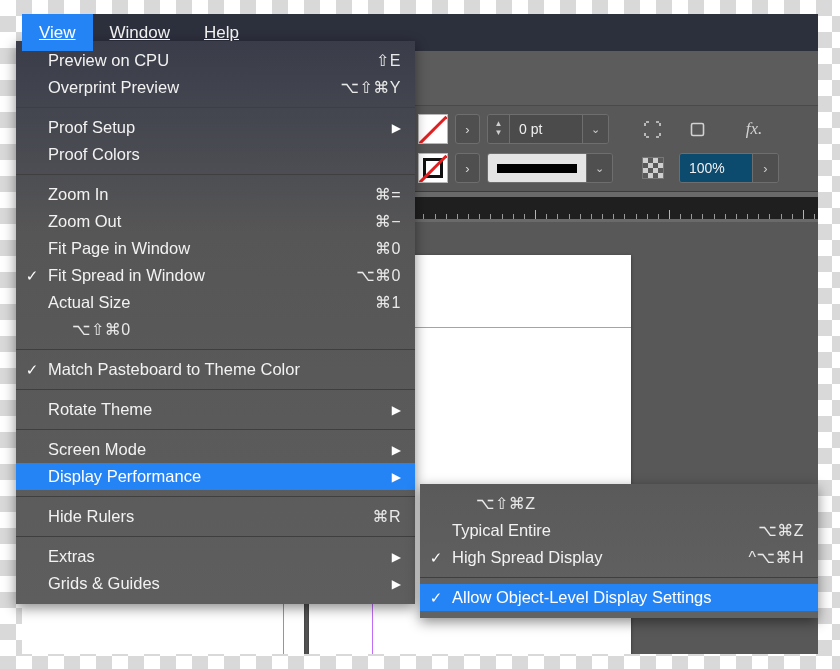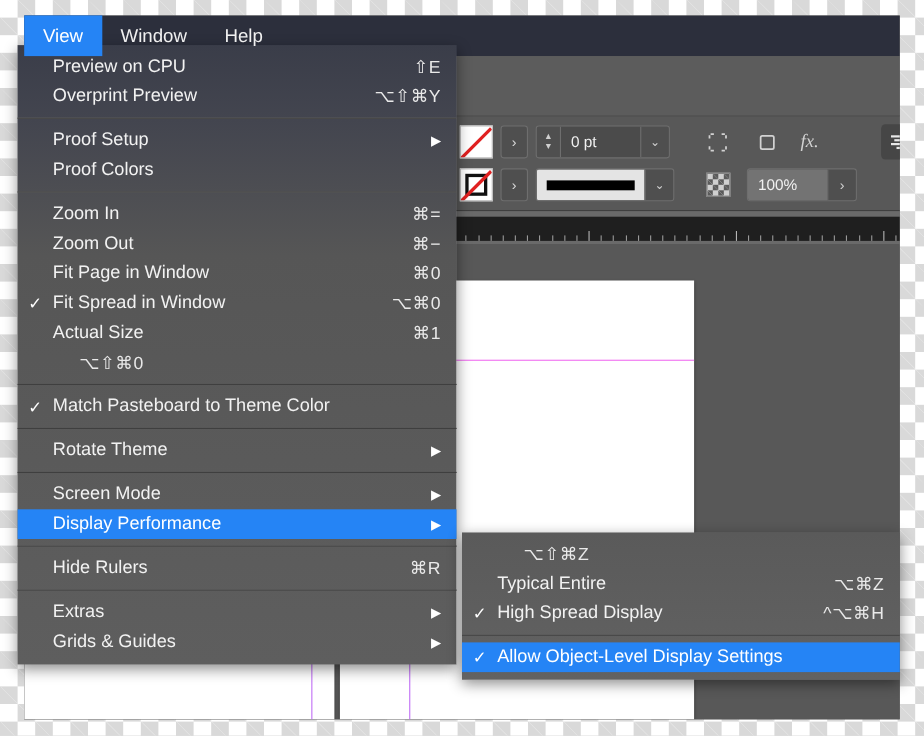--- a/index.html
+++ b/index.html
@@ -167,21 +167,21 @@
   .pct-group {
     display: flex; align-items: stretch;
     height: 30px;
     border: 1px solid #6e6e6e;
     border-radius: 3px;
     overflow: hidden;
     flex: none;
   }
   .pct-value {
     width: 72px;
-    background: #737373;
+    background: #0c4a6e;
     color: #f0f0f0;
     font-size: 14px;
     display: flex; align-items: center;
     padding-left: 9px;
   }
   .pct-caret {
     width: 26px;
     background: #4f4f4f;
     color: #cfcfcf;
     font-size: 13px;
@@ -335,20 +335,21 @@
     height: 37px;
     display: flex;
     align-items: stretch;
     z-index: 55;
   }
   .mb-item {
     display: flex; align-items: center;
     padding: 16px 17px;
     color: #f0f0f0;
     font-size: 17px;
+    text-decoration: underline;
   }
   .mb-item.active { background: #2584f5; color: #ffffff; }
 </style>
 </head>
 <body>
 
 <div id="app-window">
 
   <div id="menubar"></div>
 
@@ -374,21 +375,21 @@
       <div class="icon-btn" style="margin-left:22px;">
         <svg width="19" height="19" viewBox="0 0 19 19">
           <path d="M2 6 V2 H6 M13 2 H17 V6 M17 13 V17 H13 M6 17 H2 V13" fill="none" stroke="#d2d2d2" stroke-width="1.6" stroke-dasharray="3 2"></path>
         </svg>
       </div>
       <div class="icon-btn" style="margin-left:10px;">
         <svg width="19" height="19" viewBox="0 0 19 19">
           <rect x="3.5" y="3.5" width="12" height="12" rx="1.5" fill="none" stroke="#d2d2d2" stroke-width="1.6"></rect>
         </svg>
       </div>
-      <div class="icon-btn" style="margin-left:4px; font-style:italic; font-size:17px; font-family:'Liberation Serif', serif;">fx.</div>
+      <div class="icon-btn" style="margin-left:22px; font-style:italic; font-size:17px; font-family:'Liberation Serif', serif;">fx.</div>
 
       <div class="icon-btn boxed" style="margin-left:44px;">
         <svg width="18" height="18" viewBox="0 0 18 18">
           <rect x="2" y="3" width="14" height="2" fill="#e8e8e8"></rect>
           <rect x="5" y="6.5" width="11" height="2" fill="#e8e8e8"></rect>
           <rect x="2" y="10" width="14" height="2" fill="#e8e8e8"></rect>
           <rect x="7" y="13.5" width="9" height="2" fill="#e8e8e8"></rect>
         </svg>
       </div>
     </div>

